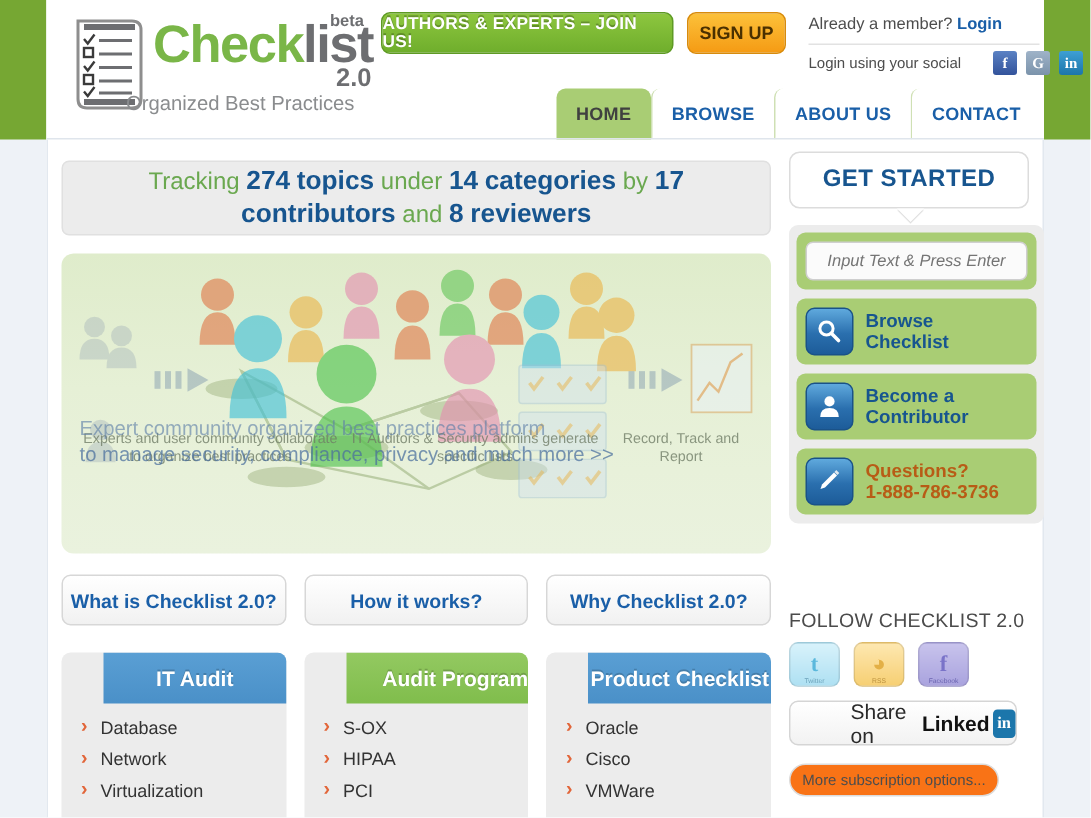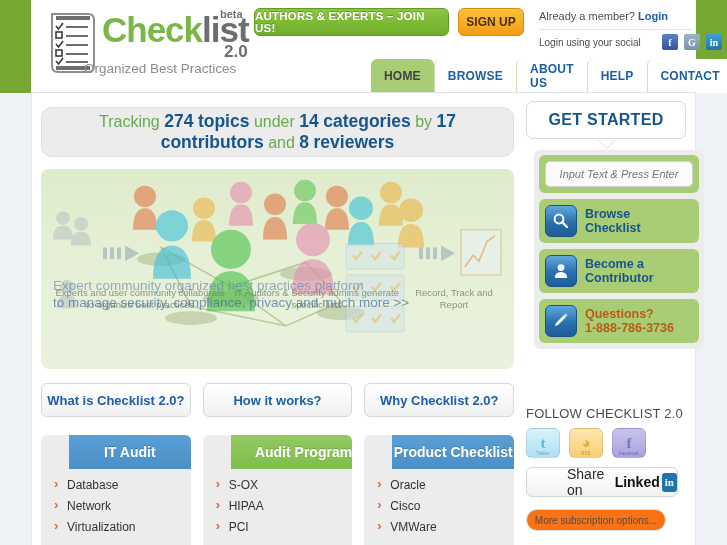--- a/index.html
+++ b/index.html
@@ -68,21 +68,21 @@
   }
   .nav-item:first-child { border-left:none; }
   .nav-item.active { background:#a9cd74; color:#404040; }
   .nav-underline { position:absolute; left:31px; top:92px; width:665px; height:1px; background:#dfe5ec; }
 
   
   .content { position:absolute; left:31px; top:93px; width:665px; height:452px; }
 
   .stats {
     position:absolute; left:10px; top:14px; width:473px; height:50px;
-    background:#ececec; border:1px solid #e0e0e0; border-radius:11px;
+    background:#ececec; border:1px solid #e0e0e0; border-radius:5px;
     display:flex; align-items:center; justify-content:center; text-align:center;
     font-size:16px; line-height:21px; padding:0 14px;
   }
   .stats .lt { color:#6aa84f; }
   .stats b { color:#17558f; font-size:17.5px; }
 
   
   .hero {
     position:absolute; left:10px; top:76px; width:473px; height:200px;
     border-radius:8px; overflow:hidden;
@@ -125,21 +125,21 @@
   .side { position:absolute; left:495px; top:8px; width:170px; }
   .gs-wrap { position:relative; width:160px; }
   .gs-tab {
     width:160px; height:38px; background:#fff; border:1px solid #dcdcdc;
     border-radius:7px; display:flex; align-items:center; justify-content:center;
     font-size:16px; font-weight:bold; color:#17558f; letter-spacing:.3px; position:relative;
   }
   .gs-arrow { position:absolute; left:72px; top:38px; width:0; height:0;
     border-left:9px solid transparent; border-right:9px solid transparent; border-top:9px solid #fff;
     filter:drop-shadow(0 1px 0 #dcdcdc); }
-  .gs-panel { position:absolute; left:8px; top:49px; width:170px; background:#ececec;
+  .gs-panel { position:absolute; left:0; top:49px; width:170px; background:#ececec;
     border-radius:6px; padding:5px 5px 6px 5px; }
   .gs-row { background:#a9cd74; border-radius:6px; margin-bottom:6px; padding:6px; display:flex; align-items:center; gap:8px; }
   .gs-row:last-child { margin-bottom:0; }
   .gs-input {
     width:100%; height:26px; border:1px solid #cfcfcf; border-radius:5px;
     background:#fbfbfb; font-size:11px; color:#8b8b8b; font-style:italic;
     padding:0 8px; font-family:"Liberation Sans", sans-serif; text-align:center;
   }
   .gs-icon { width:32px; height:32px; border-radius:6px; flex:0 0 32px;
     background:linear-gradient(to bottom,#5fa9dd 0%,#2a6fae 55%,#1d5c99 100%);
@@ -221,21 +221,20 @@
   <div class="hr-mini"></div>
   <div class="social-line">Login using your social</div>
   <div class="sico fb">f</div>
   <div class="sico gp">G</div>
   <div class="sico li">in</div>
 
   <div class="nav">
     <div class="nav-item active">HOME</div>
     <div class="nav-item">BROWSE</div>
     <div class="nav-item">ABOUT US</div>
-    <div class="nav-item">HELP</div>
     <div class="nav-item">CONTACT</div>
   </div>
 </div>
 <div class="nav-underline"></div>
 
 <div class="content">
 
   <div class="stats">
     <div>
       <span class="lt">Tracking</span>

